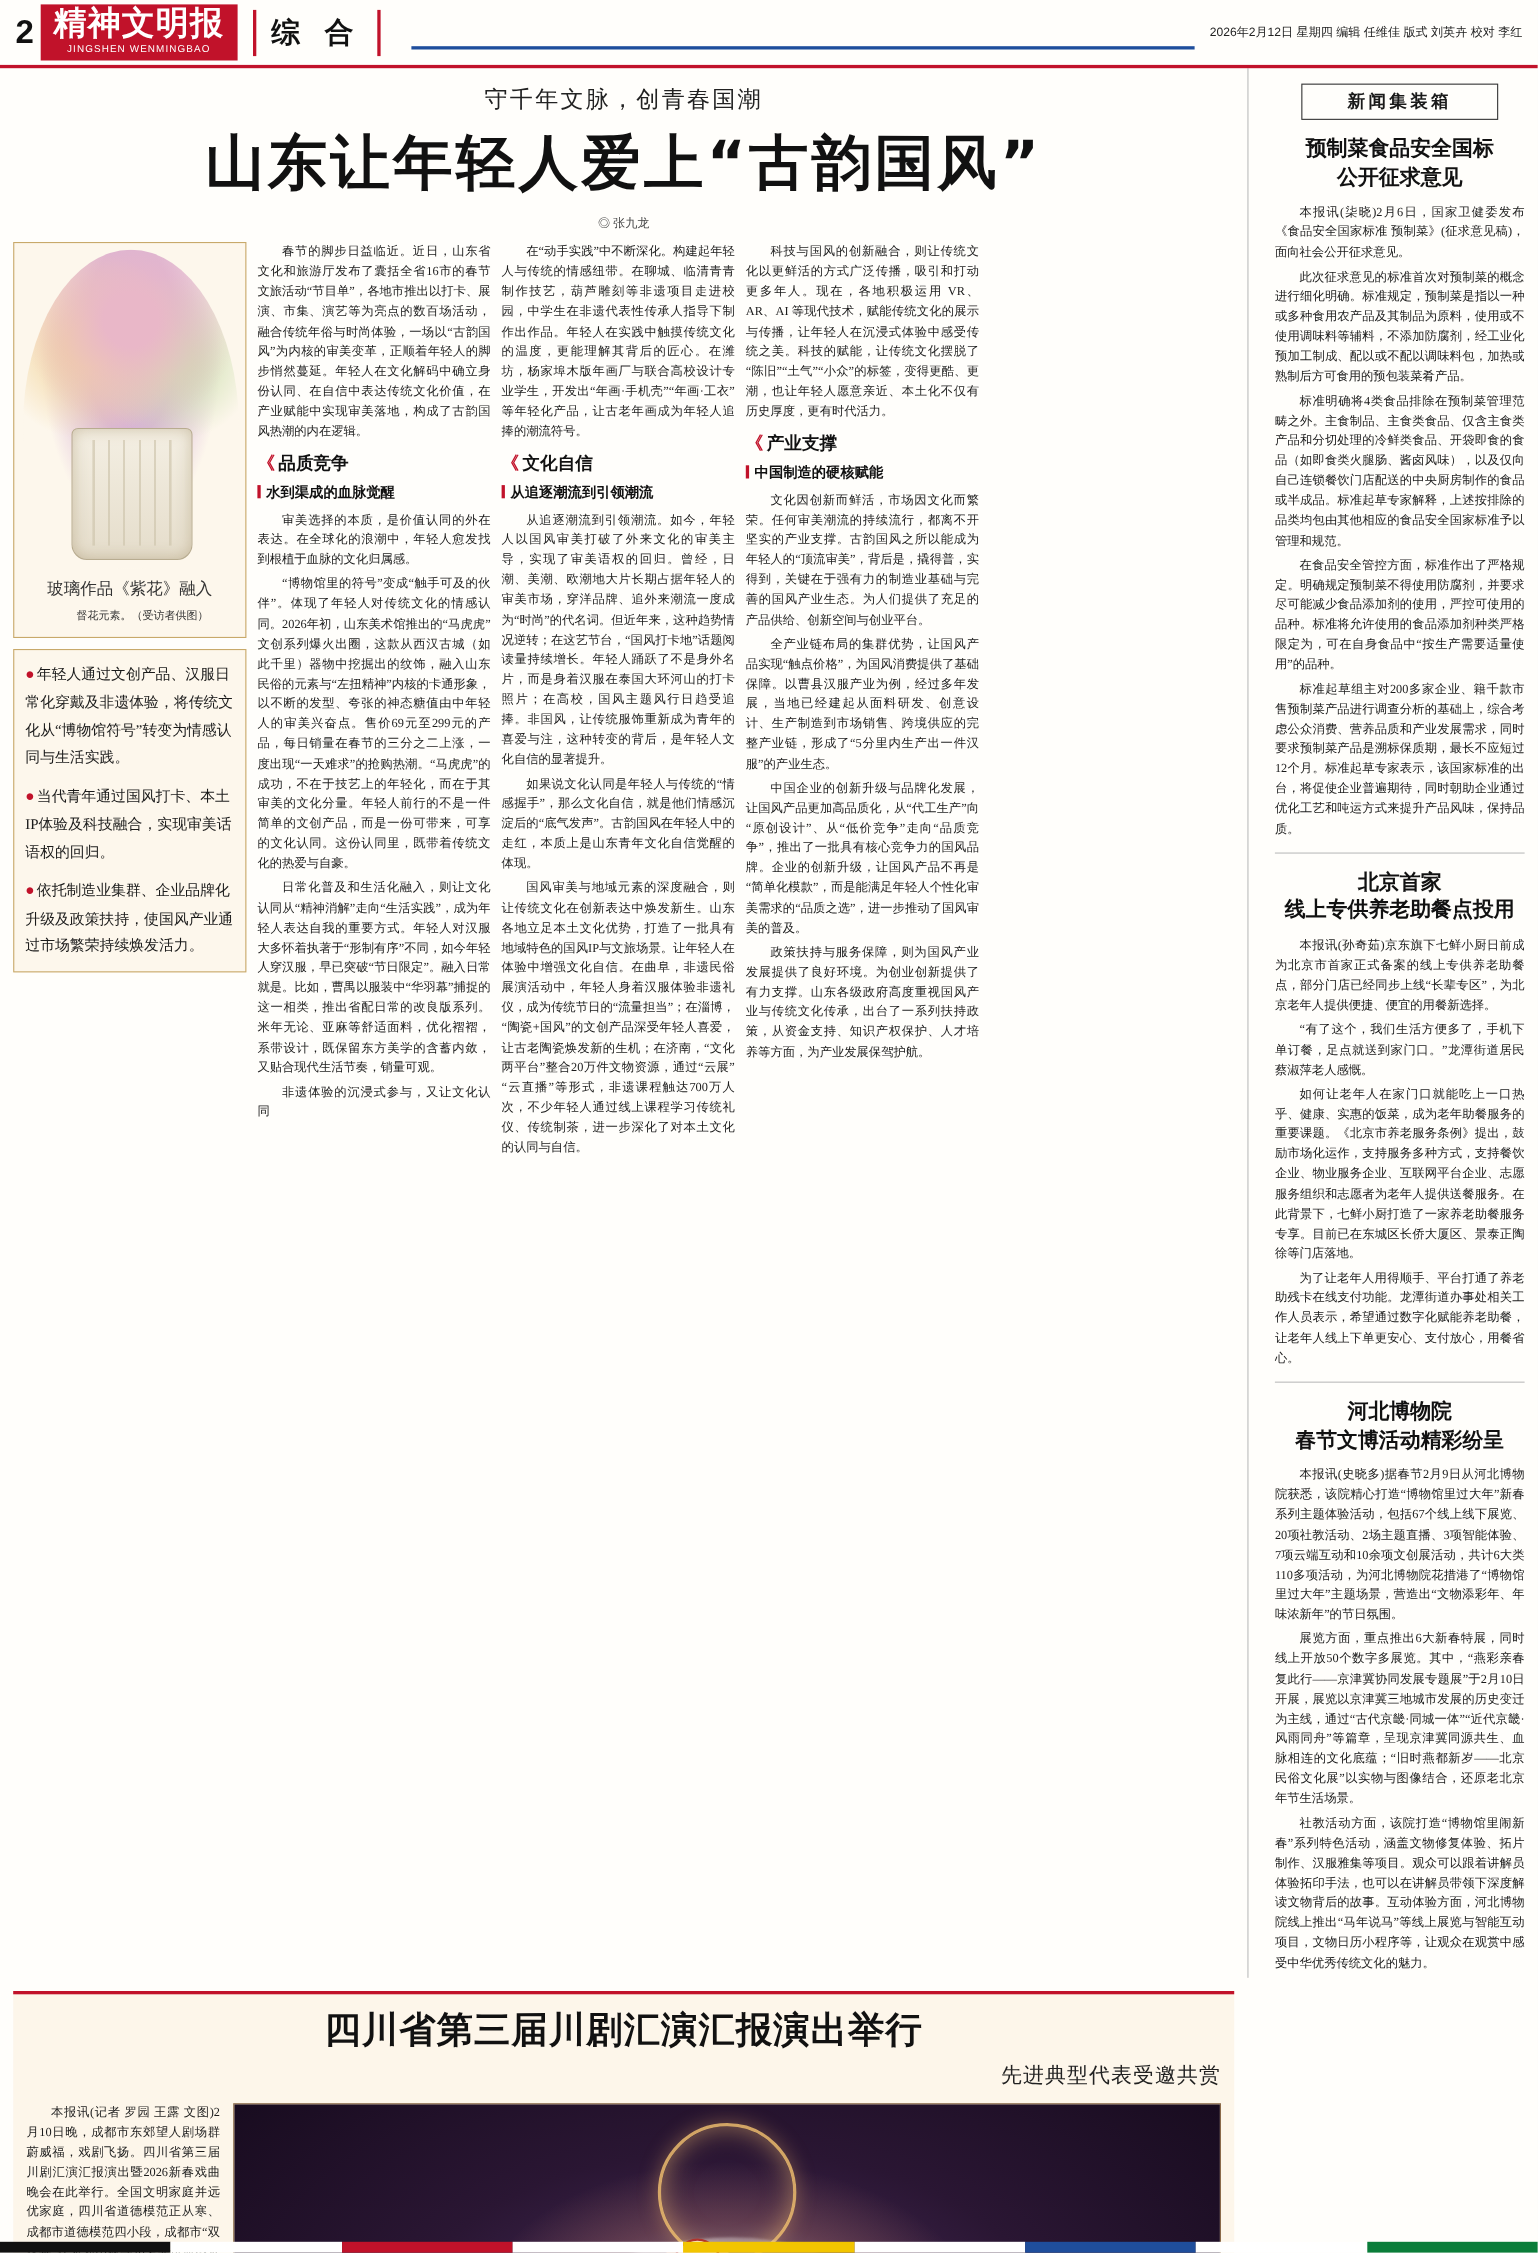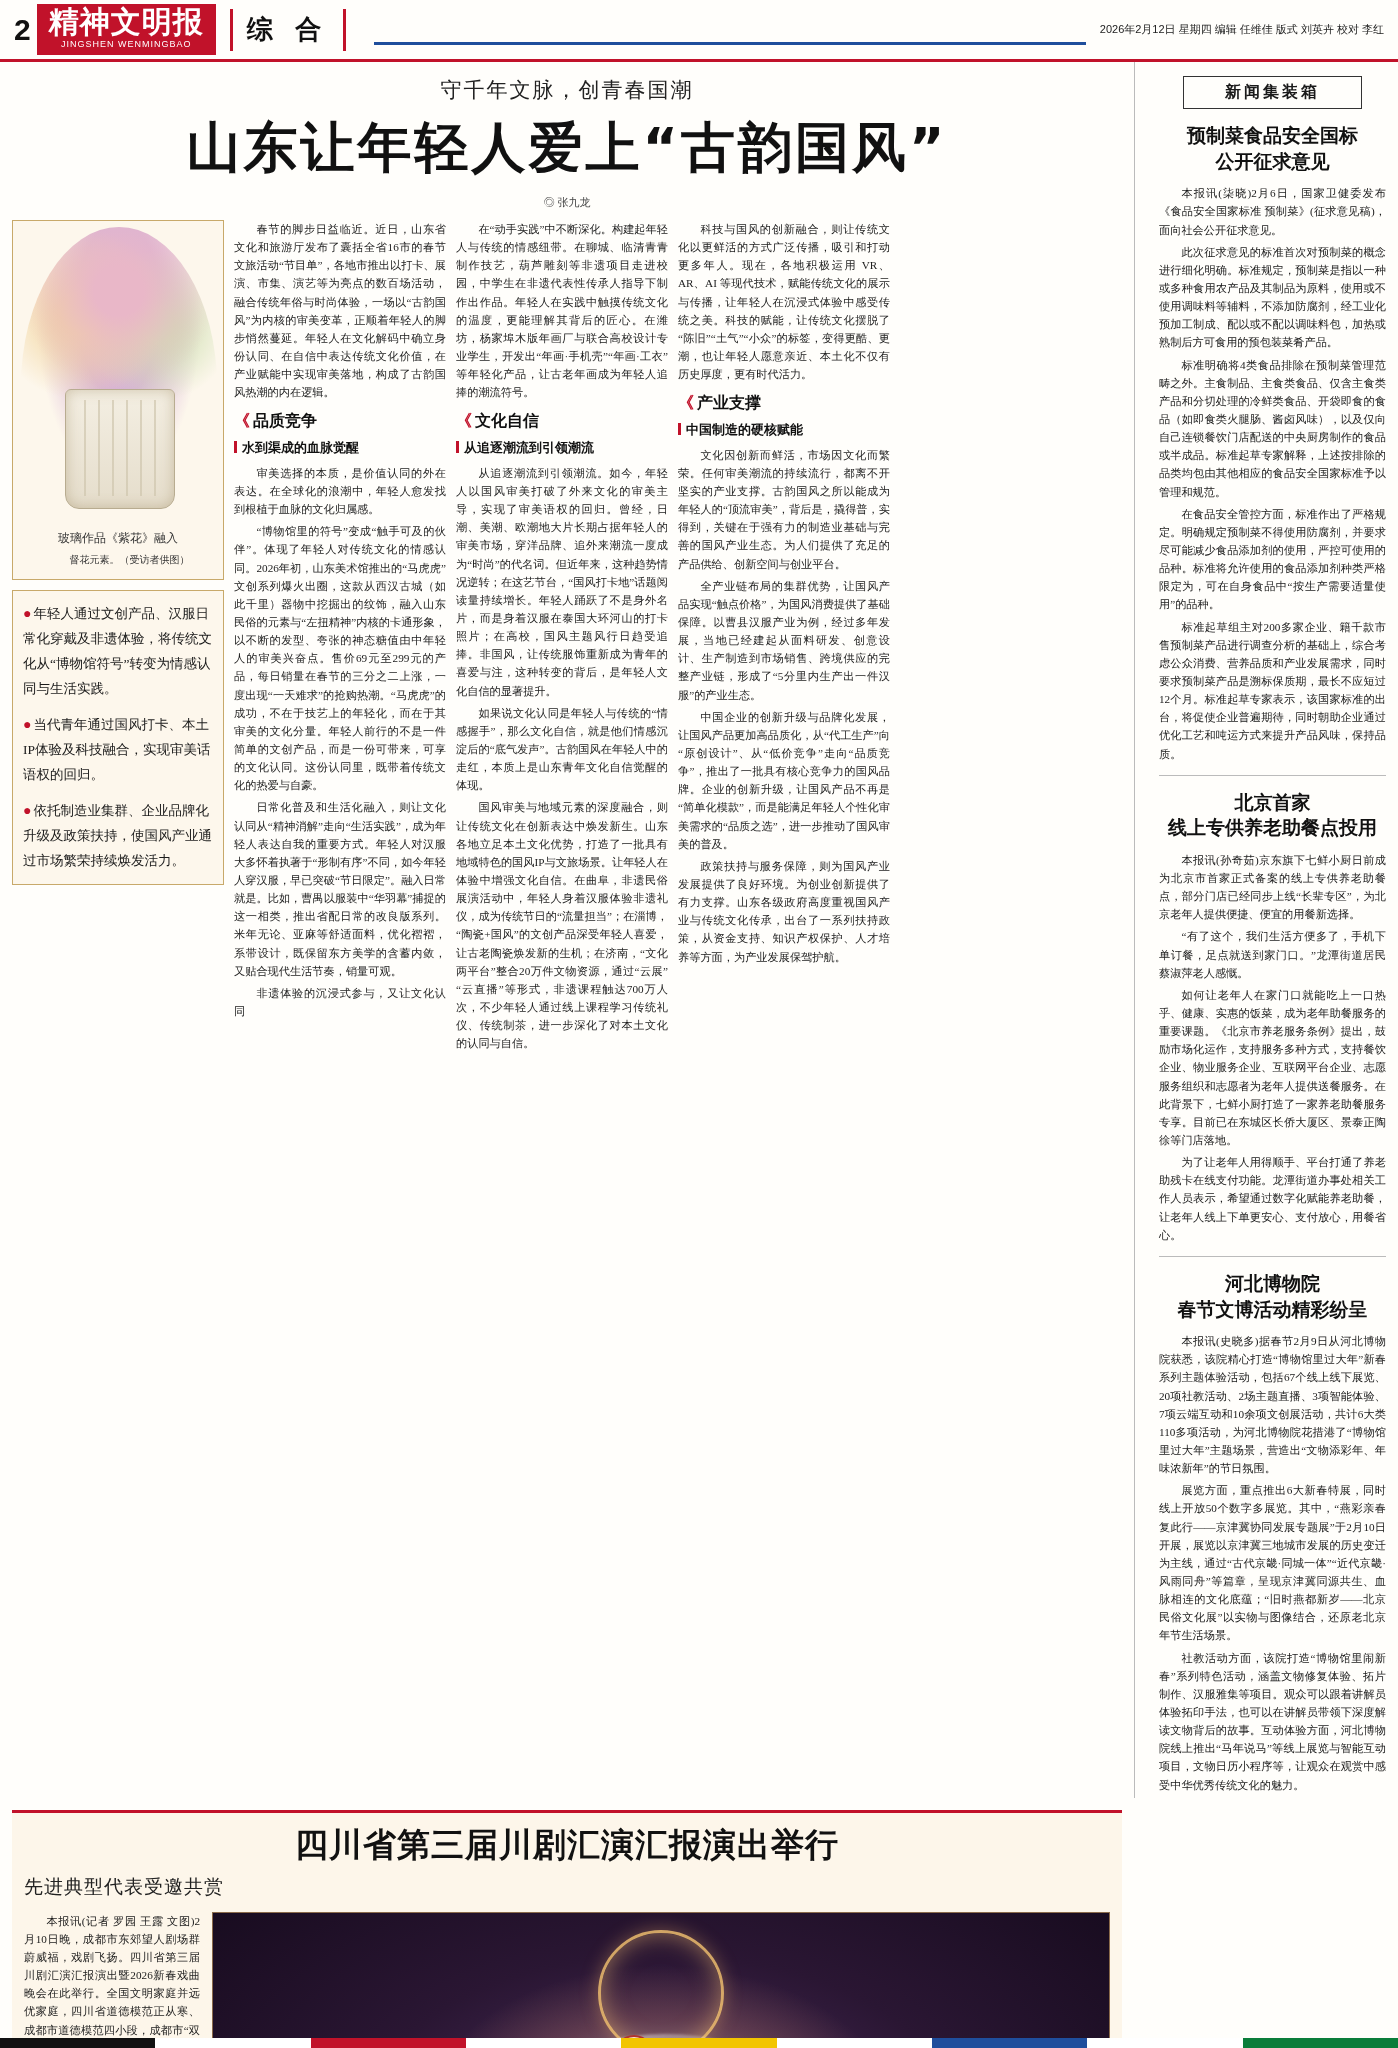--- a/index.html
+++ b/index.html
@@ -65,21 +65,21 @@
     position:absolute;left:52px;top:168px;width:108px;height:118px;
     background:linear-gradient(#f4efe3,#e5ddcb);
     border:1px solid #b8ac90;border-radius:6px 6px 14px 14px;
     box-shadow:inset 0 0 14px rgba(160,140,100,.45);
   }
   .fig-vase:before{
     content:"";position:absolute;left:18px;top:10px;width:72px;height:96px;
     background:repeating-linear-gradient(90deg,#cfc6ae 0 2px,transparent 2px 14px);
     opacity:.7;
   }
-  .fig-cap{position:absolute;left:0;right:0;bottom:32px;text-align:center;font-size:12px;color:#333;line-height:1.5;}
+  .fig-cap{position:absolute;left:0;right:0;bottom:32px;text-align:center;font-size:15px;color:#333;line-height:1.5;}
   .fig-cap2{position:absolute;left:0;right:0;bottom:12px;text-align:center;font-size:10px;color:#333;padding-left:23px;}
   .bullets{margin-top:10px;border:1px solid #c8a96a;background:#fdf7ec;padding:10px 10px;box-sizing:border-box;}
   .bullet{font-size:13.5px;line-height:1.85;margin-bottom:10px;text-indent:0;color:#1a1a1a;}
   .bullet:last-child{margin-bottom:0;}
   .dot{color:#c1122a;font-size:14px;margin-right:2px;}
 
   .text-cols{display:flex;flex:1;}
   .tcol{width:212px;margin-right:10px;}
   .tcol:last-child{margin-right:0;}
   .p{font-size:11.2px;line-height:1.62;text-align:justify;text-indent:2em;margin:0 0 4px 0;color:#1c1c1c;}
@@ -102,21 +102,21 @@
   }
   .rail-p{font-size:11.2px;line-height:1.62;text-align:justify;text-indent:2em;margin:0 0 4px 0;}
   .rail-rule{border-top:1px solid #bbb;margin:12px 0;}
 
   
   .feature{
     margin:12px 12px 0 12px;border-top:3px solid #c1122a;border-bottom:3px solid #c1122a;
     background:#fdf6ea;padding:10px 12px 14px 12px;box-sizing:border-box;width:1110px;
   }
   .feature-title{text-align:center;font-size:33px;font-weight:bold;letter-spacing:1px;font-family:"DejaVu Sans",sans-serif;color:#111;}
-  .feature-sub{text-align:left;font-size:19px;margin-top:6px;color:#222;letter-spacing:1px;}
+  .feature-sub{text-align:right;font-size:19px;margin-top:6px;color:#222;letter-spacing:1px;}
   .feature-body{display:flex;margin-top:12px;}
   .feature-text{width:176px;margin-right:12px;}
   .feature-text .p{font-size:11.2px;}
   .photo{
     flex:1;height:428px;position:relative;overflow:hidden;border:1px solid #8a6a4a;
     background:radial-gradient(ellipse at 50% 45%, #4b2d5c 0%, #2a1633 45%, #150a1c 100%);
   }
   .photo .glow{position:absolute;left:50%;top:40%;width:470px;height:300px;transform:translate(-50%,-40%);
     background:radial-gradient(ellipse,rgba(255,235,200,.55) 0%,rgba(255,170,120,.2) 45%,rgba(0,0,0,0) 70%);}
   .photo .fabric{position:absolute;left:44%;top:30%;width:420px;height:230px;transform:translate(-50%,0) rotate(-8deg);

